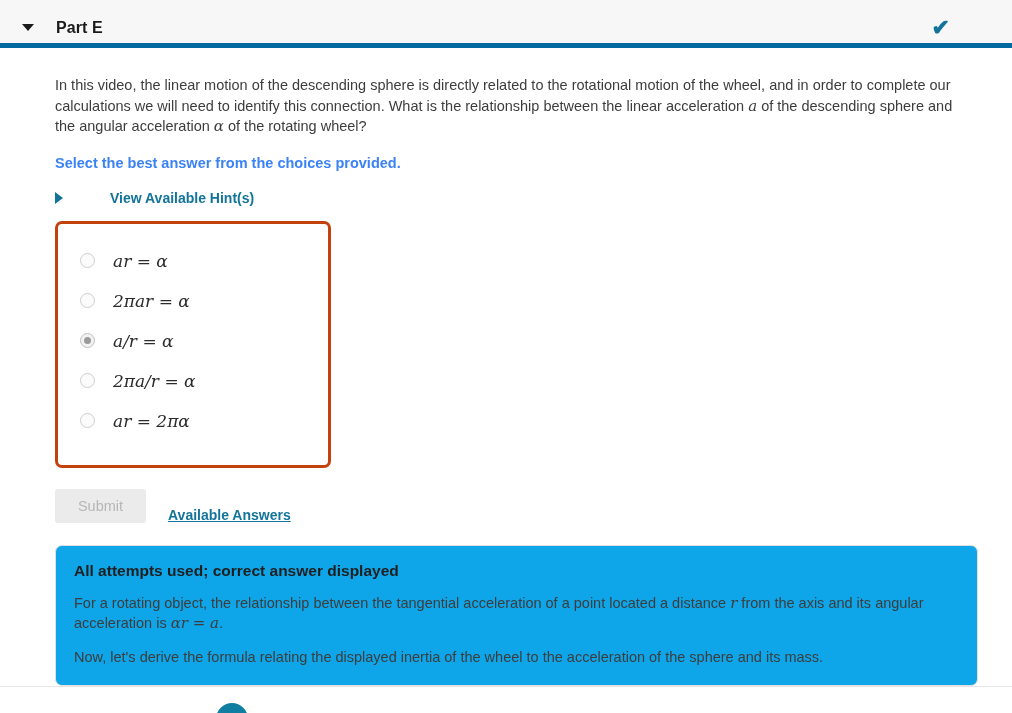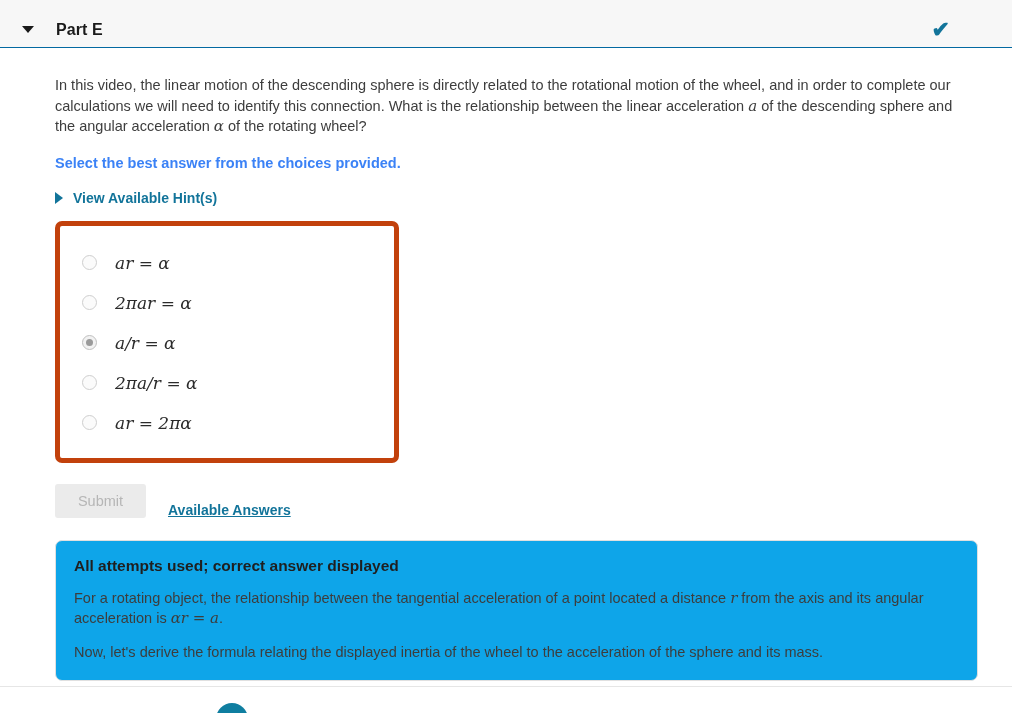--- a/index.html
+++ b/index.html
@@ -13,21 +13,21 @@
     overflow: hidden;
     font-family: "Liberation Sans", sans-serif;
     color: #333333;
     -webkit-font-smoothing: antialiased;
   }
 
   
   .part-header {
     height: 48px;
     background: #f7f7f7;
-    border-bottom: 1px solid #0369a1;
+    border-bottom: 5px solid #0369a1;
     display: flex;
     align-items: center;
     padding: 12px 22px 0 22px;
     box-sizing: border-box;
   }
   .collapse-caret {
     width: 0;
     height: 0;
     border-left: 6px solid transparent;
     border-right: 6px solid transparent;
@@ -76,45 +76,46 @@
     color: #3b82f6;
     margin-top: 18px;
   }
 
   .hints-row {
     display: flex;
     align-items: center;
     margin-top: 19px;
     cursor: pointer;
     width: max-content;
+    gap: 37px;
   }
   .hints-caret {
     width: 0;
     height: 0;
     border-top: 6px solid transparent;
     border-bottom: 6px solid transparent;
     border-left: 8px solid #12749a;
     margin-right: 10px;
     flex: none;
   }
   .hints-label {
     color: #12749a;
     font-size: 14px;
     font-weight: bold;
   }
 
   
   .choices-box {
     margin-top: 15px;
-    width: 344px;
-    border: 5px solid #c2410c;
+    width: 276px;
+    border: 3px solid #c2410c;
     border-radius: 7px;
     background: #ffffff;
     box-sizing: border-box;
-    padding: 17px 0 15px 0;
+    padding: 17px 0 24px 0;
   }
   .choice-row {
     display: flex;
     align-items: center;
     height: 40px;
     padding-left: 22px;
     cursor: pointer;
   }
   .radio {
     width: 15px;

